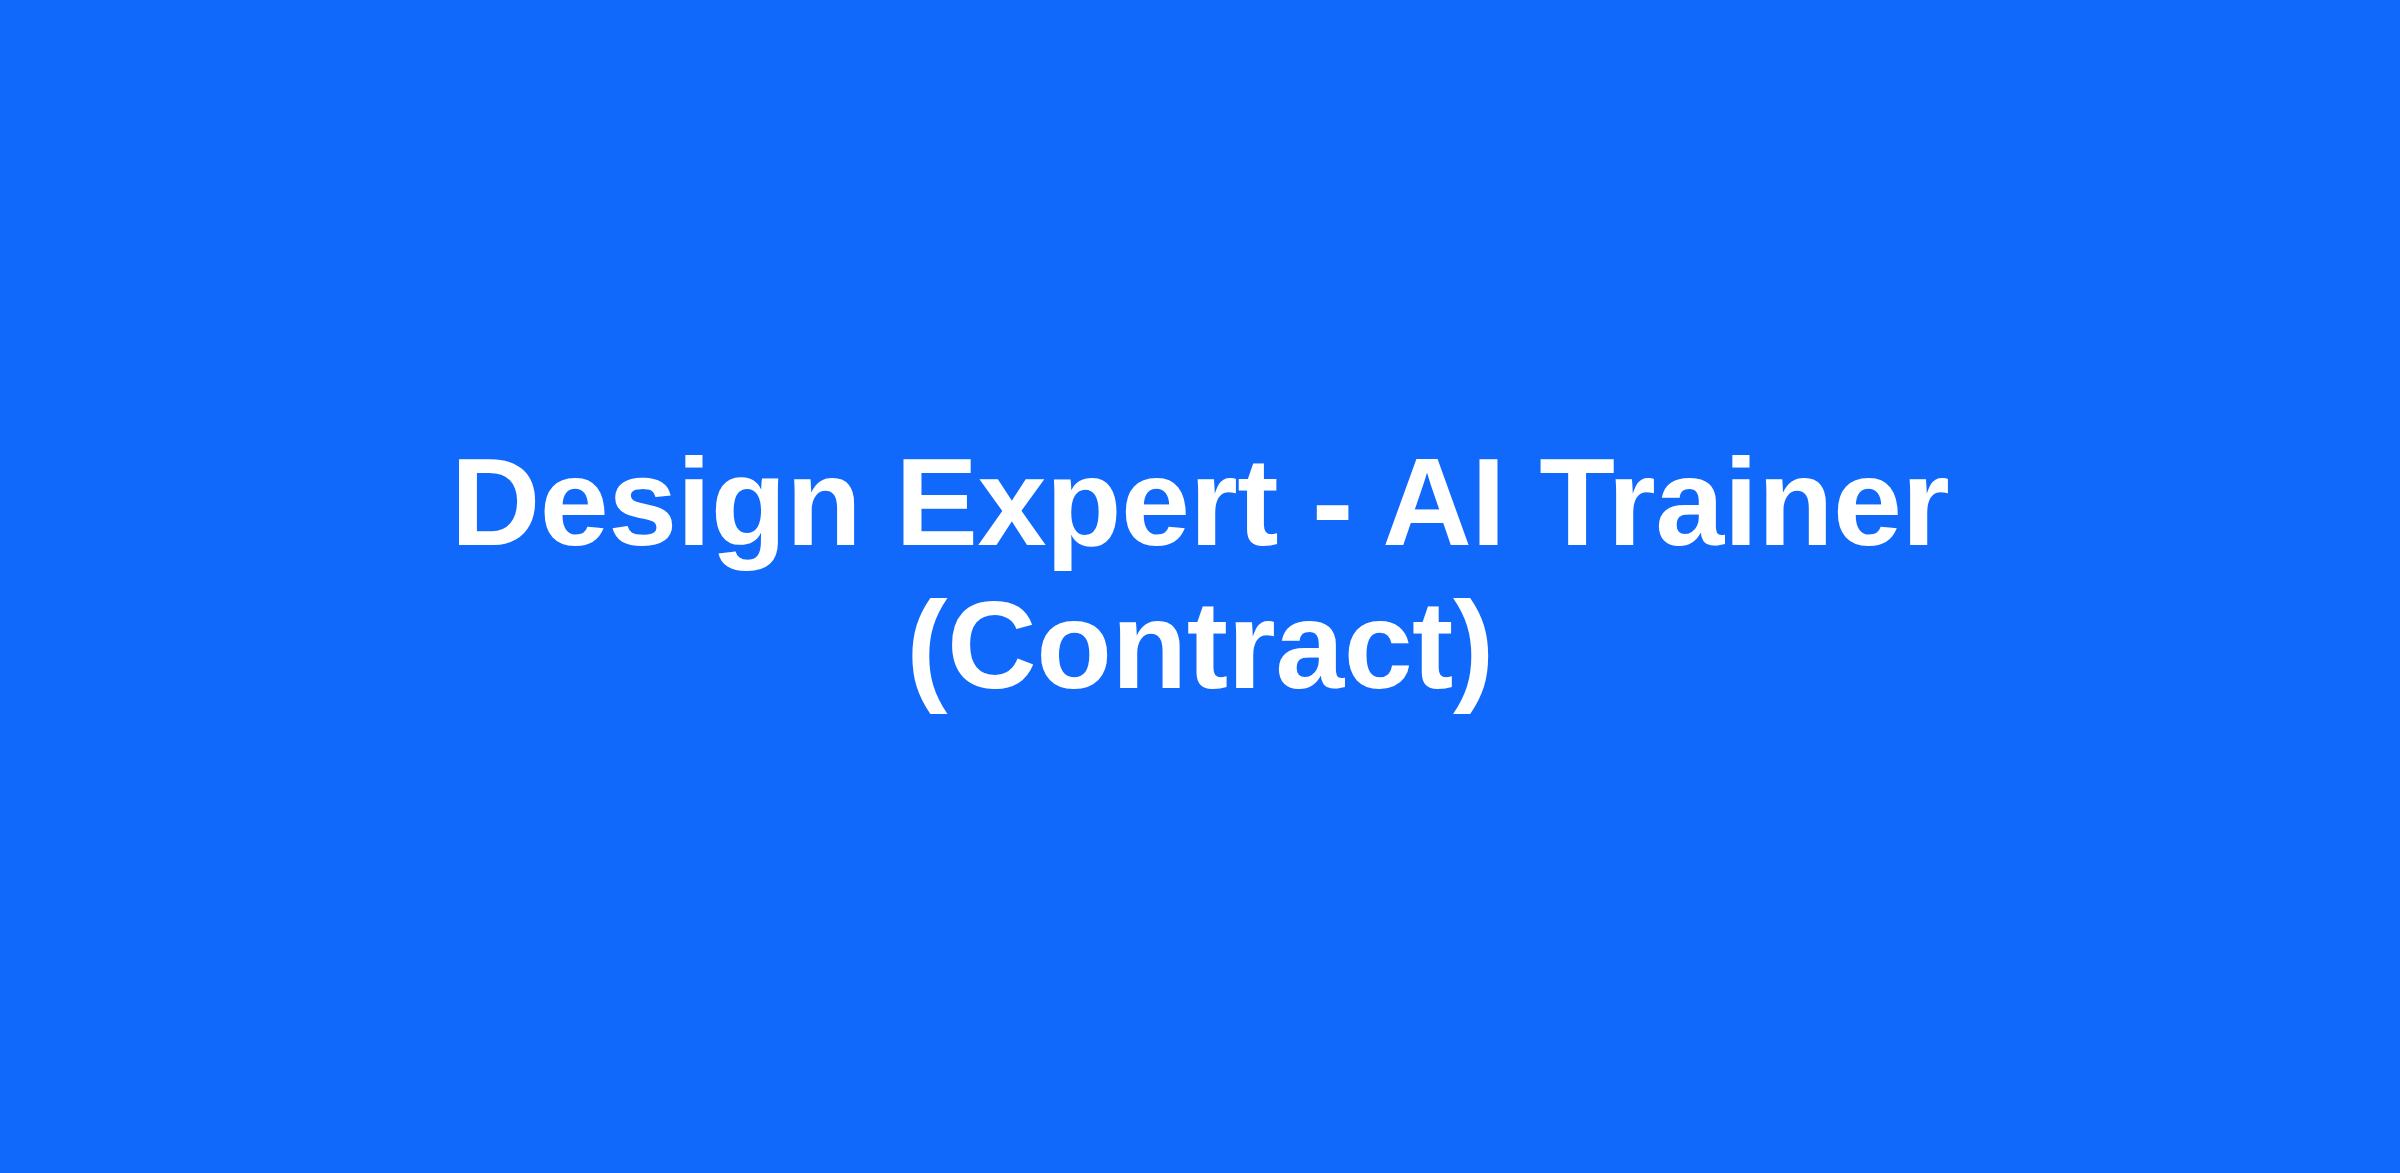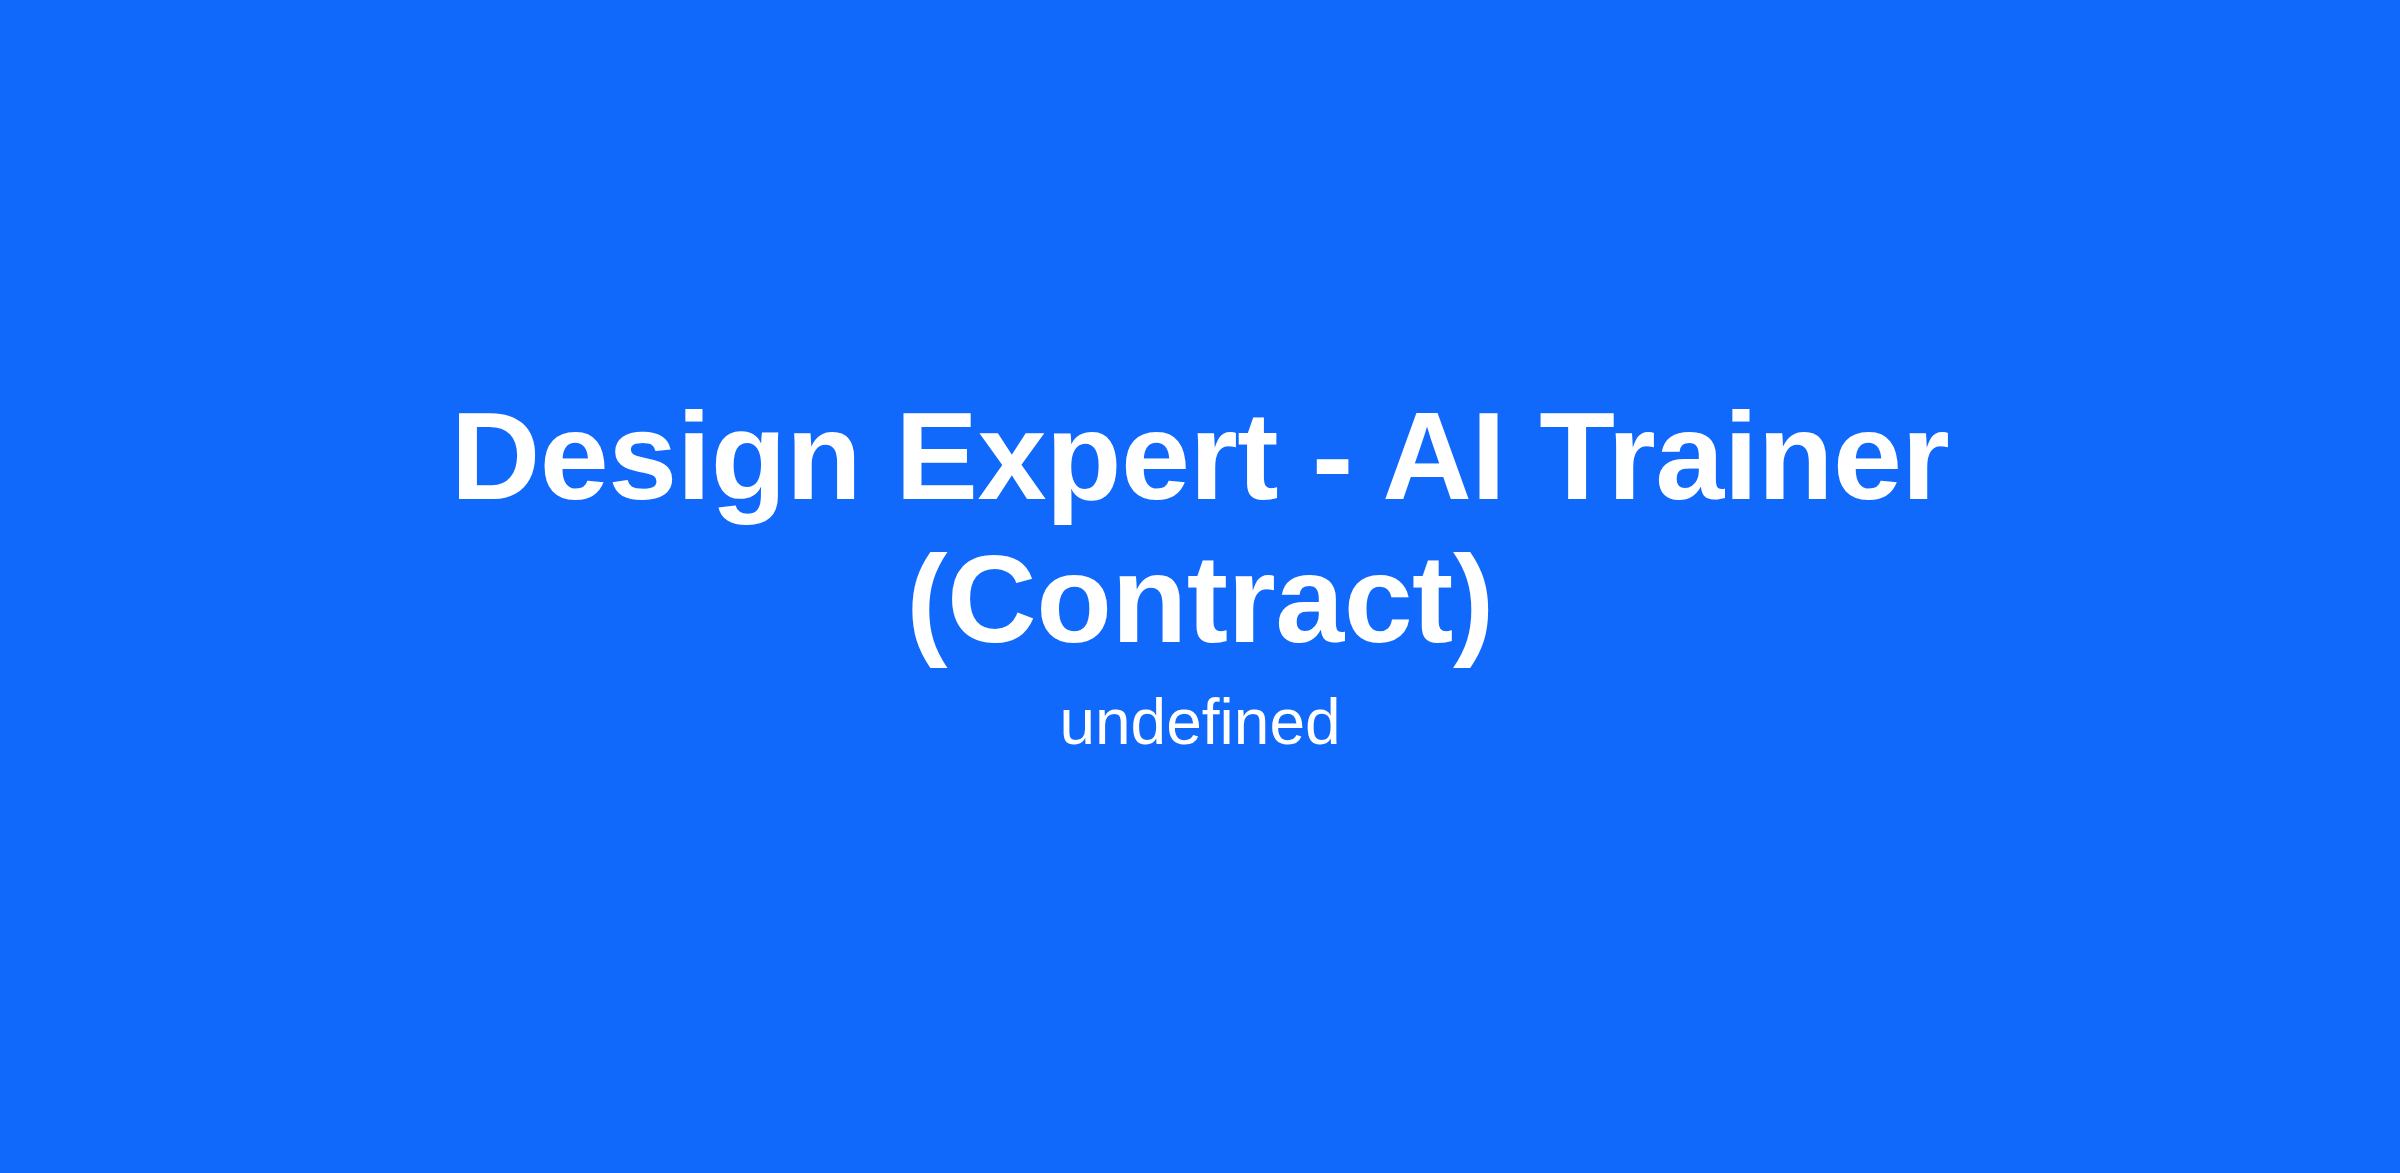--- a/index.html
+++ b/index.html
@@ -62,16 +62,15 @@
   }
 </style>
 </head>
 <body>
 
 <div class="hero">
   <div class="hero-inner">
 
     <h1 class="hero-title">Design Expert - AI Trainer (Contract)</h1>
 
-    <p class="hero-subtitle">undefined</p>
 
   </div>
 </div>
 
 </body></html>

